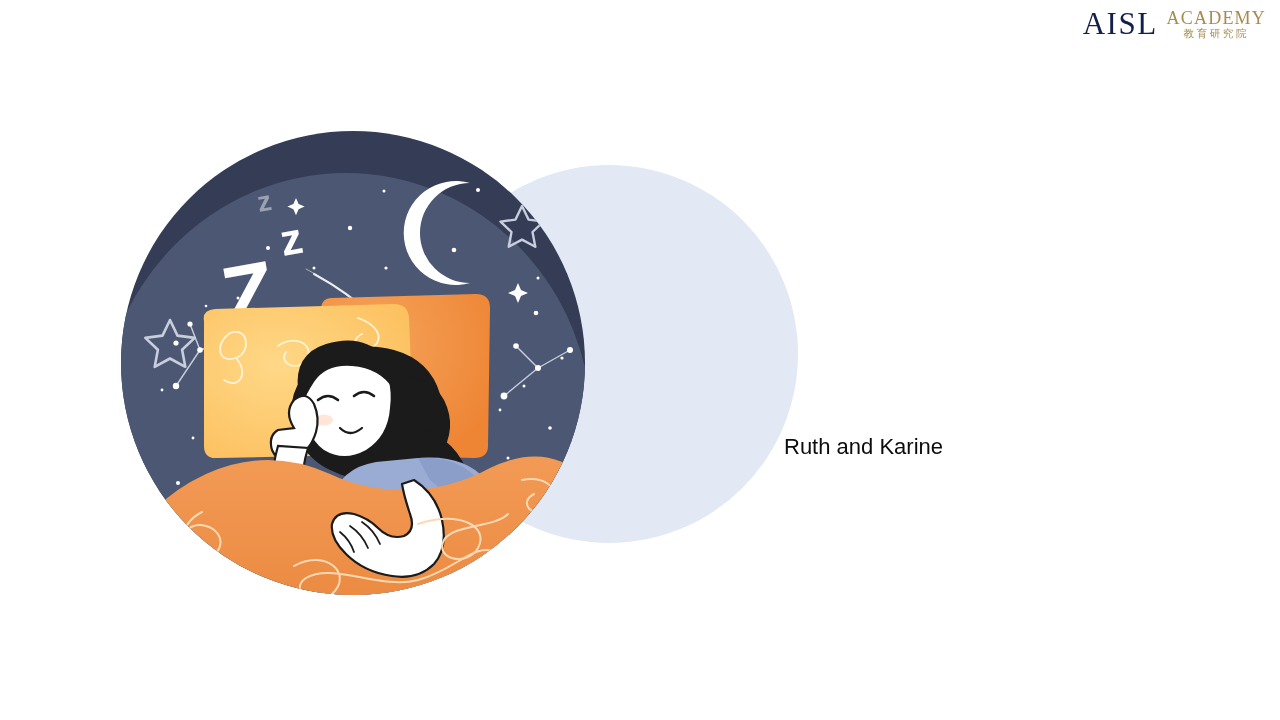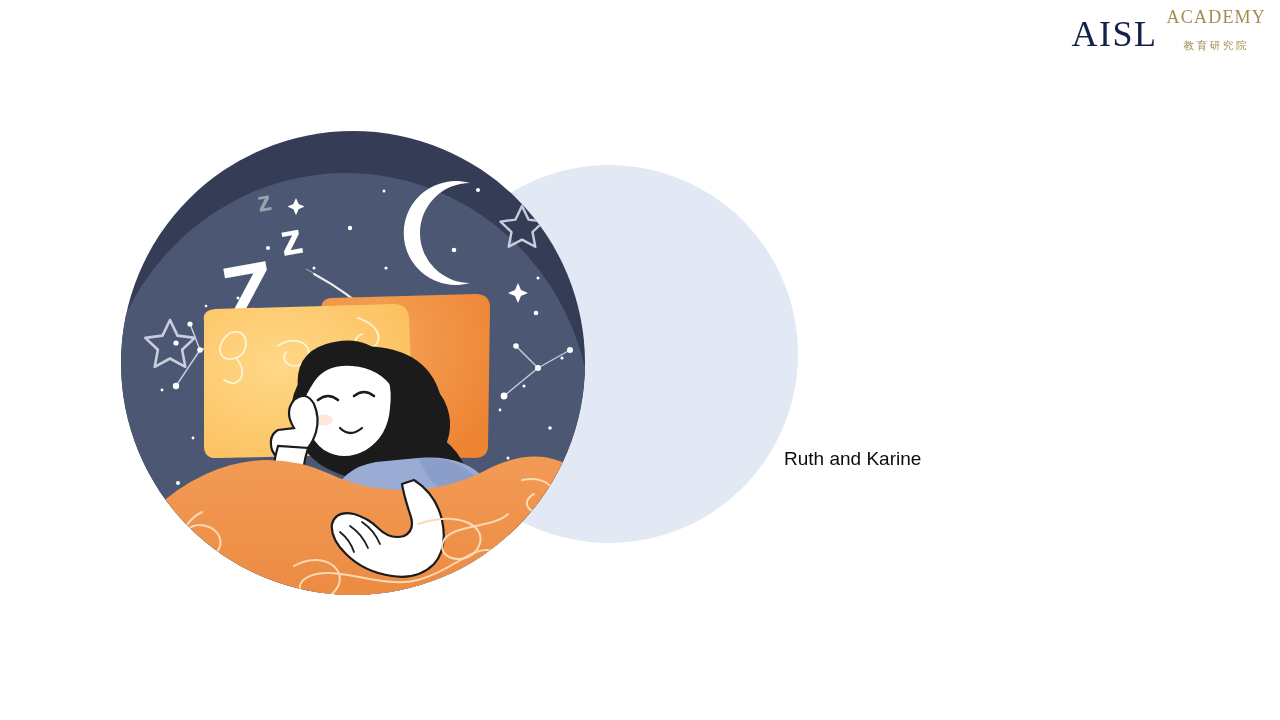--- a/index.html
+++ b/index.html
@@ -27,32 +27,32 @@
     position: absolute;
     top: 8px;
     right: 14px;
     display: flex;
     align-items: flex-end;
     gap: 9px;
     line-height: 1;
   }
   .logo-aisl {
     font-family: "Liberation Serif", serif;
-    font-size: 36px;
+    font-size: 31px;
     letter-spacing: 1.5px;
     color: #12214a;
     font-weight: 400;
     display: block;
     padding-bottom: 2px;
   }
   .logo-right {
     display: flex;
     flex-direction: column;
     align-items: center;
-    gap: 14px;
+    gap: 1px;
     padding-bottom: 3px;
   }
   .logo-academy {
     font-family: "Liberation Serif", serif;
     font-size: 18px;
     letter-spacing: 1.2px;
     color: #a68b4e;
     line-height: 1;
   }
   .logo-cn {
@@ -91,22 +91,22 @@
     top: 316px;
     font-size: 44px;
     font-weight: 400;
     color: #0c0c0c;
     letter-spacing: -0.1px;
     white-space: nowrap;
   }
   .subtitle {
     position: absolute;
     left: 784px;
-    top: 448px;
-    font-size: 19px;
+    top: 434px;
+    font-size: 22px;
     font-weight: 400;
     color: #0c0c0c;
     white-space: nowrap;
   }
 </style>
 </head>
 <body>
 
 <div class="slide">
 

